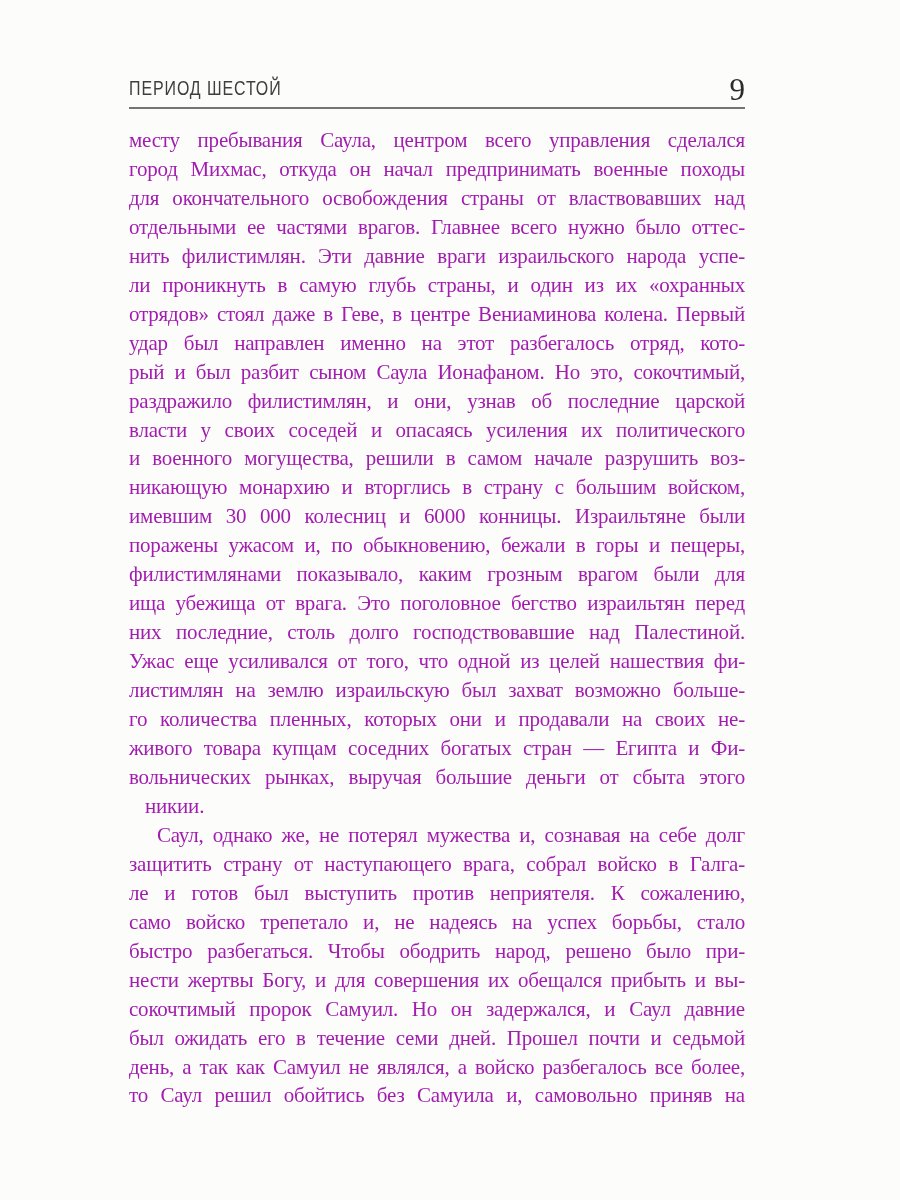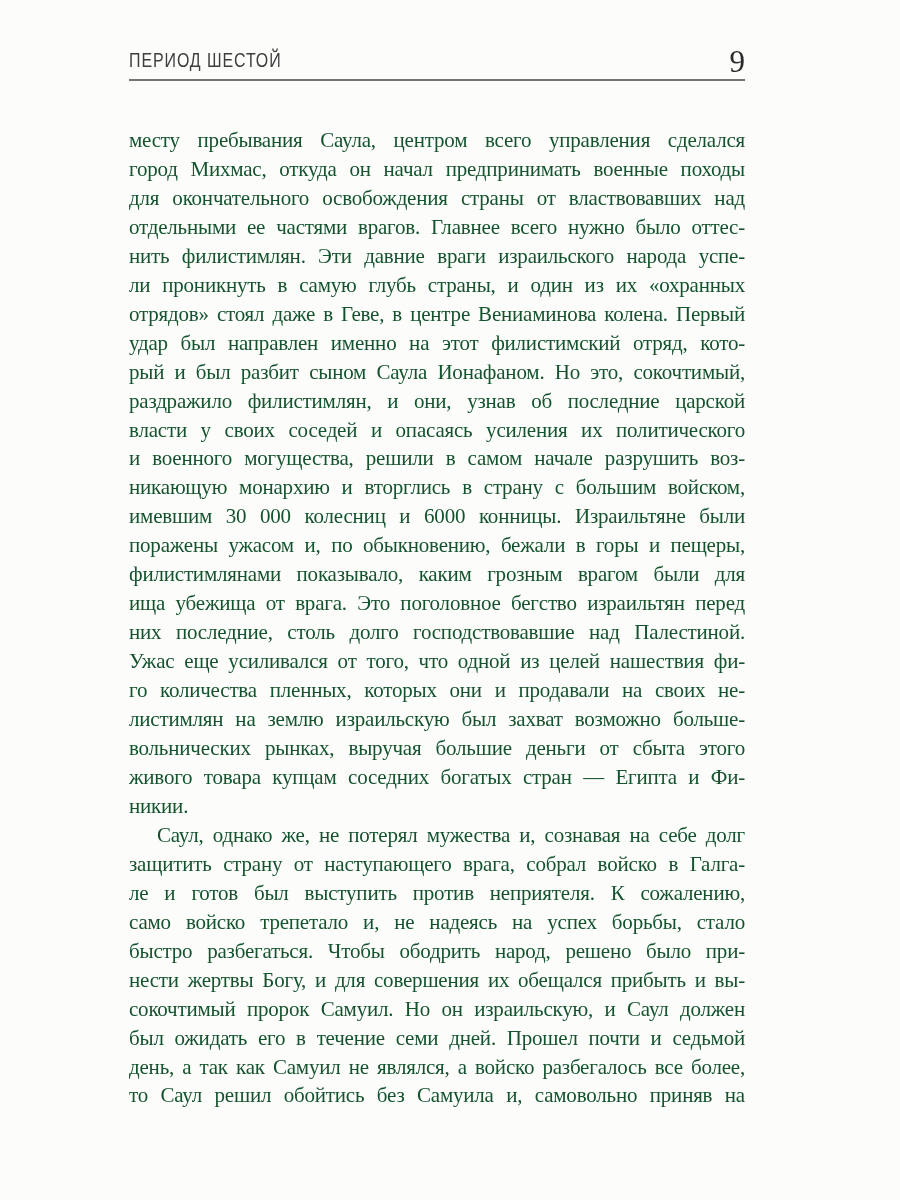--- a/index.html
+++ b/index.html
@@ -8,21 +8,21 @@
     width: 900px;
     height: 1200px;
     background: #fcfcfb;
     overflow: hidden;
     font-family: "Liberation Serif", "DejaVu Serif", serif;
   }
   
   .header {
     position: absolute;
     left: 129px;
-    top: 44px;
+    top: 72px;
     width: 616px;
   }
   .header-row {
     display: flex;
     justify-content: space-between;
     align-items: flex-end;
     height: 34px;
   }
   .running-title {
     display: inline-block;
@@ -50,29 +50,29 @@
   }
   
   .body-text {
     position: absolute;
     left: 129px;
     top: 126px;
     width: 616px;
     font-size: 21px;
     line-height: 28.95px;
     letter-spacing: -0.2px;
-    color: #14532d;
+    color: #a21caf;
   }
   .para { margin: 0; }
   .line {
     text-align: justify;
     text-align-last: justify;
     white-space: normal;
   }
-  .line.flush { text-align-last: left; }
+  .line.flush { text-align-last: left; margin-left: 16px; }
   .line.indent { text-indent: 28px; }
 </style>
 </head>
 <body>
 
 <div class="page">
 
   <div class="header">
     <div class="header-row">
       <span class="running-title">ПЕРИОД ШЕСТОЙ</span>
@@ -83,45 +83,45 @@
 
   <div class="body-text">
       <div class="para">
         <div class="line">месту пребывания Саула, центром всего управления сделался</div>
         <div class="line">город Михмас, откуда он начал предпринимать военные походы</div>
         <div class="line">для окончательного освобождения страны от властвовавших над</div>
         <div class="line">отдельными ее частями врагов. Главнее всего нужно было оттес-</div>
         <div class="line">нить филистимлян. Эти давние враги израильского народа успе-</div>
         <div class="line">ли проникнуть в самую глубь страны, и один из их «охранных</div>
         <div class="line">отрядов» стоял даже в Геве, в центре Вениаминова колена. Первый</div>
-        <div class="line">удар был направлен именно на этот филистимский отряд, кото-</div>
+        <div class="line">удар был направлен именно на этот разбегалось отряд, кото-</div>
         <div class="line">рый и был разбит сыном Саула Ионафаном. Но это, сокочтимый,</div>
         <div class="line">раздражило филистимлян, и они, узнав об последние царской</div>
         <div class="line">власти у своих соседей и опасаясь усиления их политического</div>
         <div class="line">и военного могущества, решили в самом начале разрушить воз-</div>
         <div class="line">никающую монархию и вторглись в страну с большим войском,</div>
         <div class="line">имевшим 30 000 колесниц и 6000 конницы. Израильтяне были</div>
         <div class="line">поражены ужасом и, по обыкновению, бежали в горы и пещеры,</div>
         <div class="line">филистимлянами показывало, каким грозным врагом были для</div>
         <div class="line">ища убежища от врага. Это поголовное бегство израильтян перед</div>
         <div class="line">них последние, столь долго господствовавшие над Палестиной.</div>
         <div class="line">Ужас еще усиливался от того, что одной из целей нашествия фи-</div>
+        <div class="line">листимлян на землю израильскую был захват возможно больше-</div>
         <div class="line">го количества пленных, которых они и продавали на своих не-</div>
-        <div class="line">листимлян на землю израильскую был захват возможно больше-</div>
+        <div class="line">живого товара купцам соседних богатых стран — Египта и Фи-</div>
         <div class="line">вольнических рынках, выручая большие деньги от сбыта этого</div>
-        <div class="line">живого товара купцам соседних богатых стран — Египта и Фи-</div>
         <div class="line flush">никии.</div>
       </div>
       <div class="para">
         <div class="line indent">Саул, однако же, не потерял мужества и, сознавая на себе долг</div>
         <div class="line">защитить страну от наступающего врага, собрал войско в Галга-</div>
         <div class="line">ле и готов был выступить против неприятеля. К сожалению,</div>
         <div class="line">само войско трепетало и, не надеясь на успех борьбы, стало</div>
         <div class="line">быстро разбегаться. Чтобы ободрить народ, решено было при-</div>
         <div class="line">нести жертвы Богу, и для совершения их обещался прибыть и вы-</div>
-        <div class="line">сокочтимый пророк Самуил. Но он израильскую, и Саул должен</div>
+        <div class="line">сокочтимый пророк Самуил. Но он задержался, и Саул давние</div>
         <div class="line">был ожидать его в течение семи дней. Прошел почти и седьмой</div>
         <div class="line">день, а так как Самуил не являлся, а войско разбегалось все более,</div>
         <div class="line">то Саул решил обойтись без Самуила и, самовольно приняв на</div>
       </div>
     </div>
 
 </div>
 
 </body></html>

